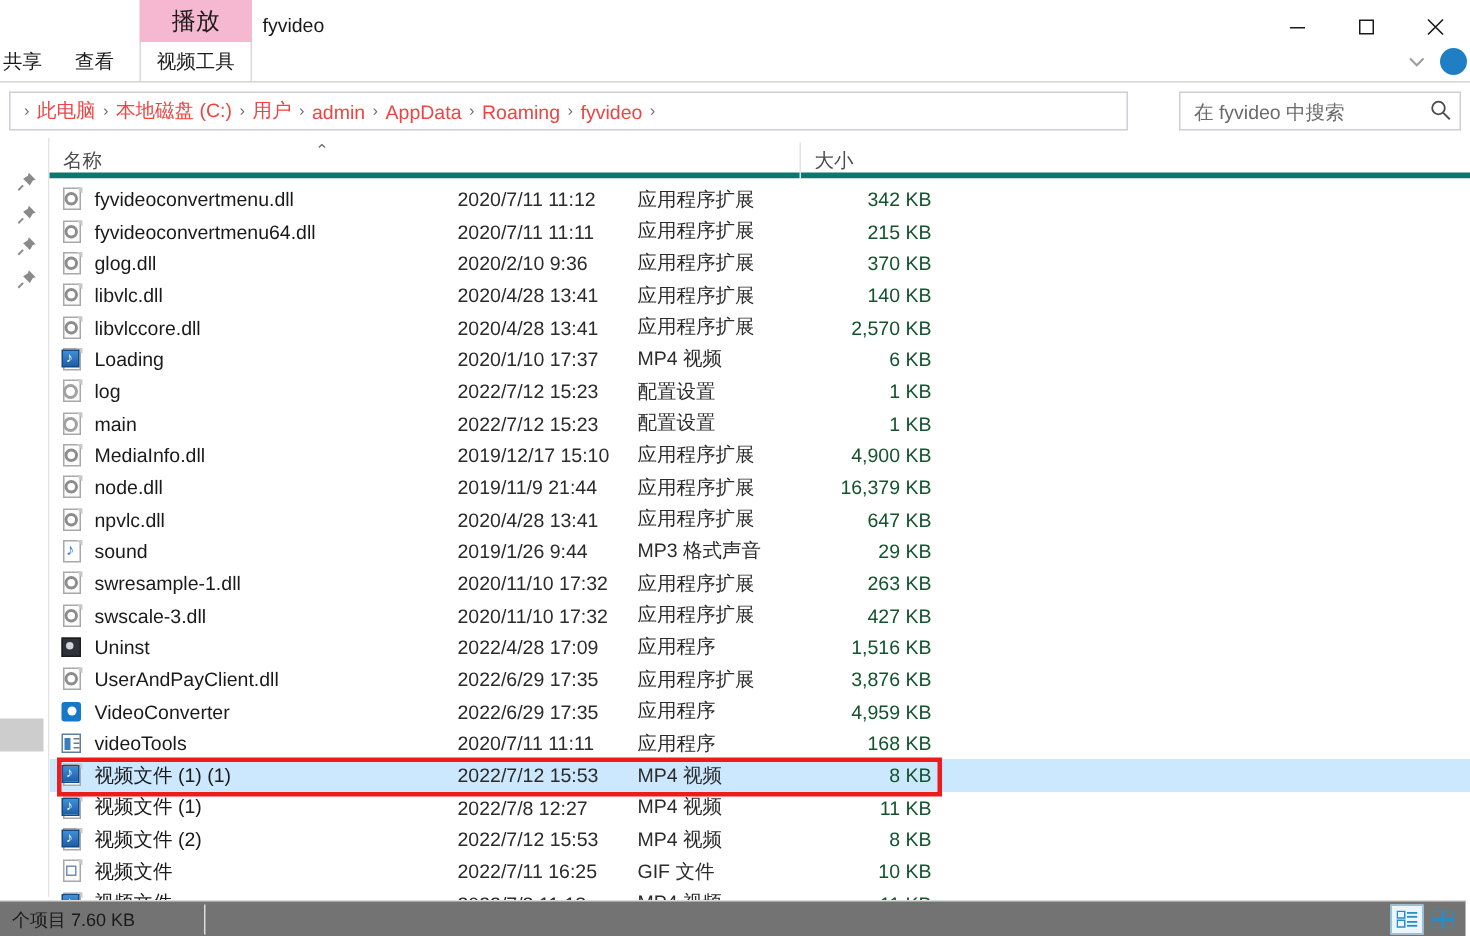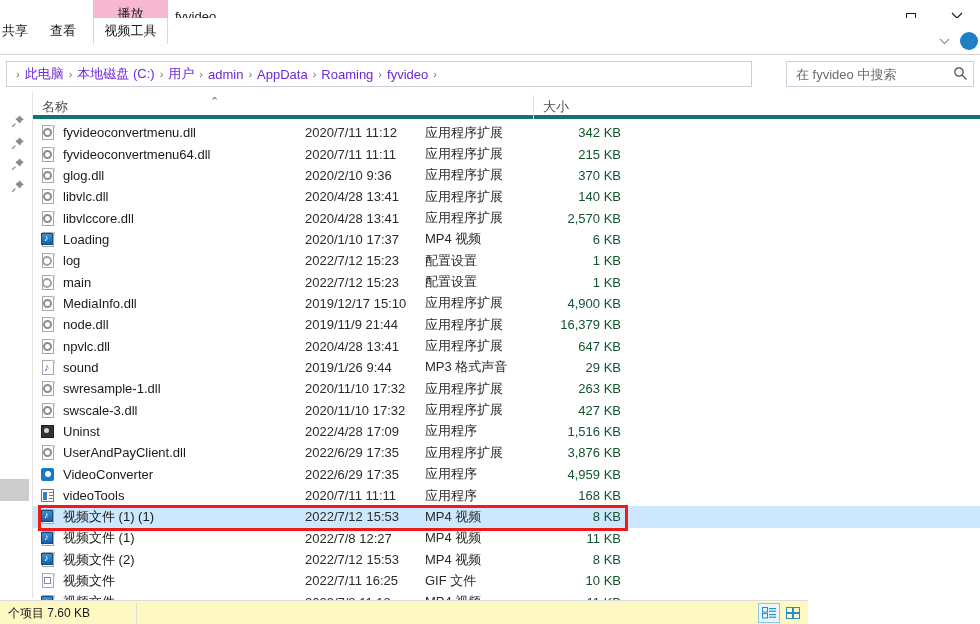--- a/index.html
+++ b/index.html
@@ -52,28 +52,28 @@
     position: absolute;
     left: 93px; top: 0;
     width: 75px; height: 28px;
     background: #f6b8d0;
   }
   .ctx-group-label {
     position: absolute;
     left: 0; top: 0;
     width: 75px; height: 28px;
     display: flex; align-items: center; justify-content: center;
-    font-size: 13px;
+    font-size: 16px;
     color: #1b1b1b;
     white-space: nowrap;
   }
 
   .tabstrip {
     position: absolute;
-    left: 0; top: 18px;
+    left: 0; top: 28px;
     width: 980px; height: 26px;
     background: #ffffff;
   }
   .tab {
     position: absolute;
     top: 0; height: 26px;
     display: flex; align-items: center; justify-content: center;
     font-size: 13px;
     color: #1b1b1b;
     white-space: nowrap;
@@ -133,21 +133,21 @@
     overflow: hidden;
   }
   .crumb-sep {
     color: #6f6f6f;
     font-size: 11px;
     padding: 0 5px;
     user-select: none;
   }
   .crumb {
     font-size: 13px;
-    color: #6d28d9;
+    color: #ef4444;
     white-space: nowrap;
   }
   .crumb-drop {
     position: absolute;
     right: 28px; top: 6px;
     width: 22px; height: 24px;
     display: flex; align-items: center; justify-content: center;
     color: #3b3b3b;
   }
   .crumb-refresh {
@@ -373,22 +373,22 @@
     left: 38px; top: 505px;
     width: 590px; height: 26px;
     border: 3px solid #ee1b1b;
     pointer-events: none;
   }
 
   
   .statusbar {
     position: absolute;
     left: 0; bottom: 0;
-    width: 808px; height: 24px;
-    background: #fef9c3;
+    width: 977px; height: 24px;
+    background: #737373;
     border-top: 1px solid #dcdcdc;
     margin-top: 30px;
   }
   .status-text {
     position: absolute;
     left: 8px; top: 4px;
     font-size: 12px;
     color: #1a1a1a;
     white-space: nowrap;
   }

